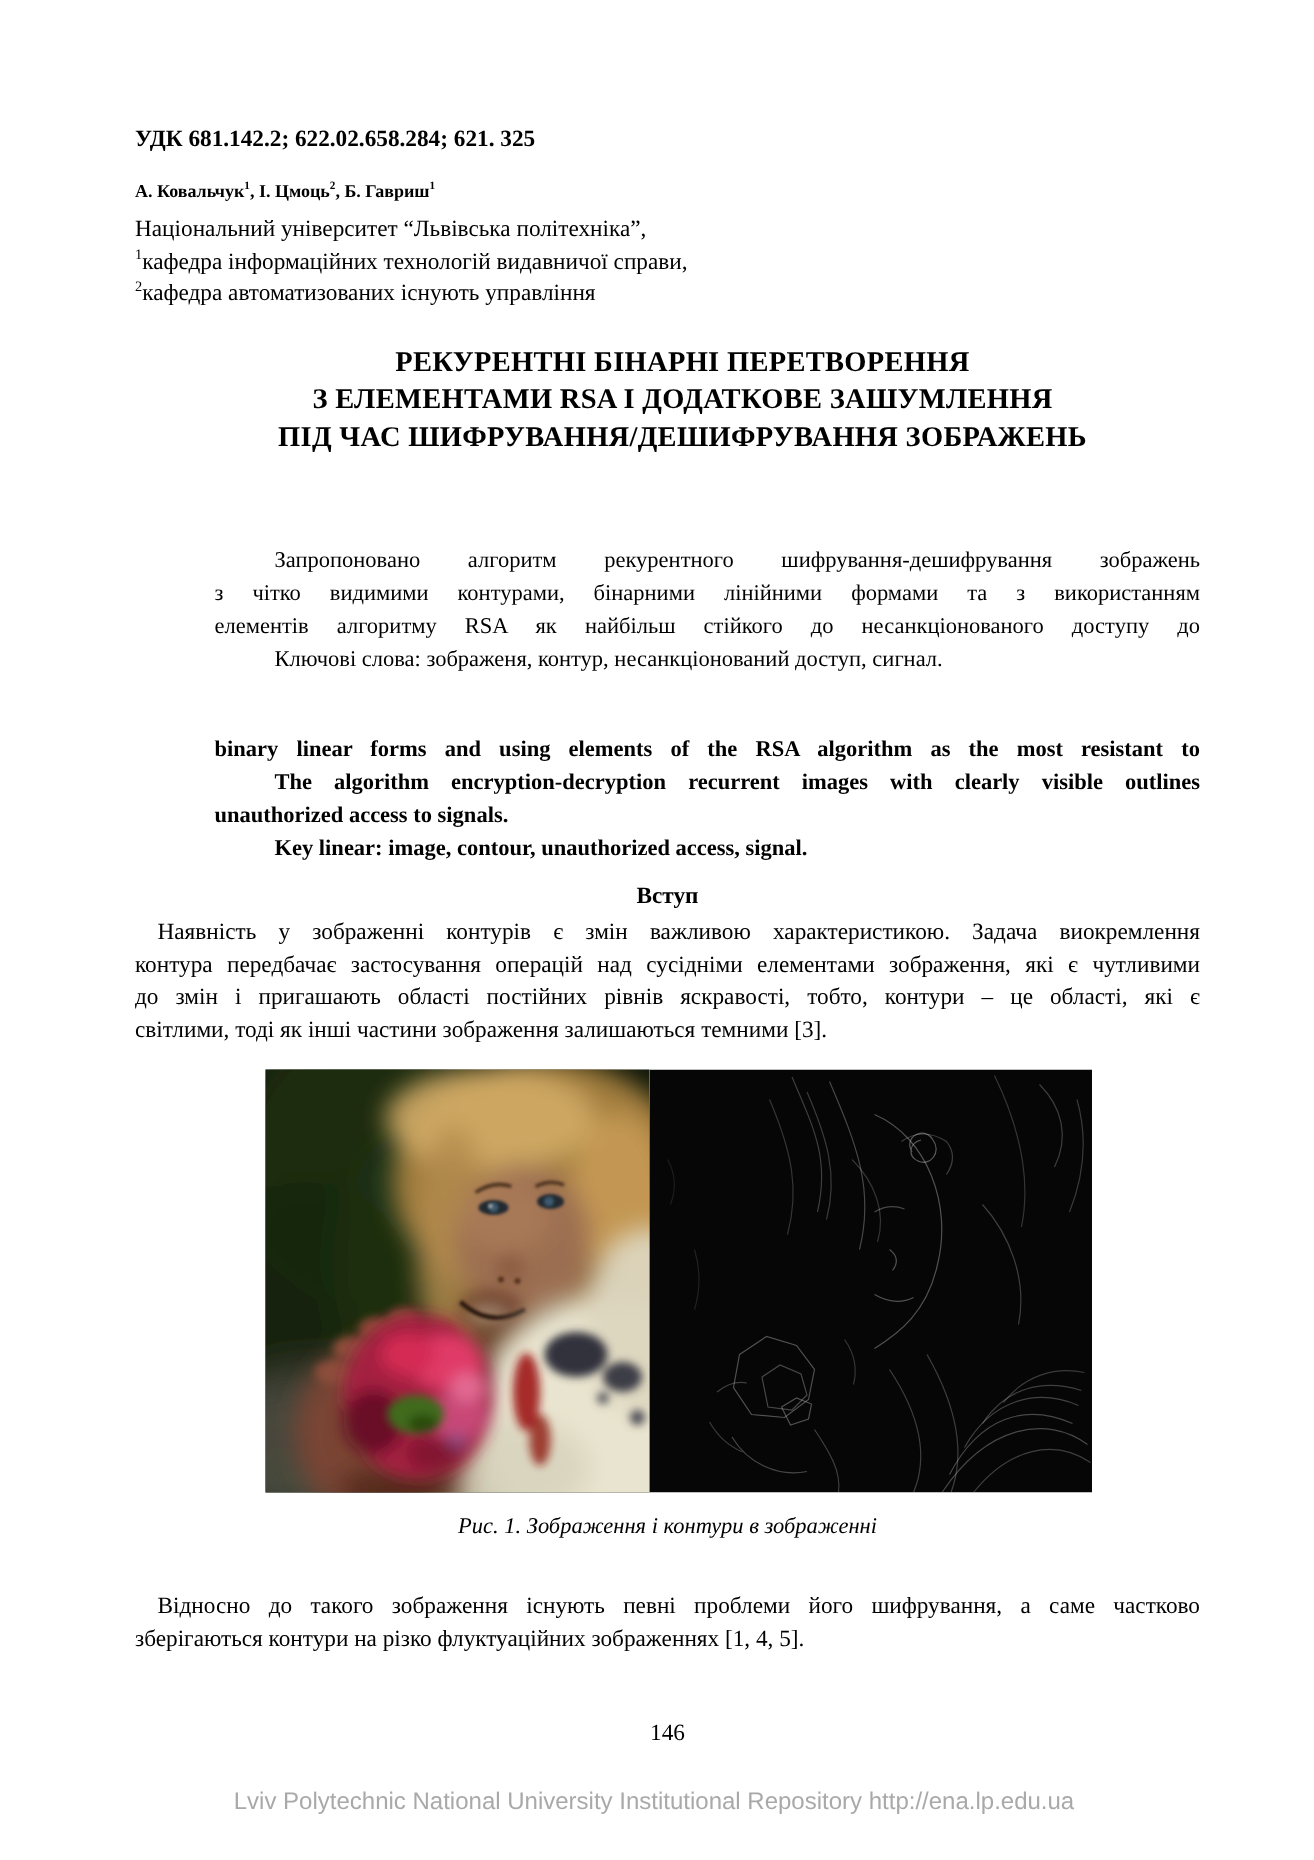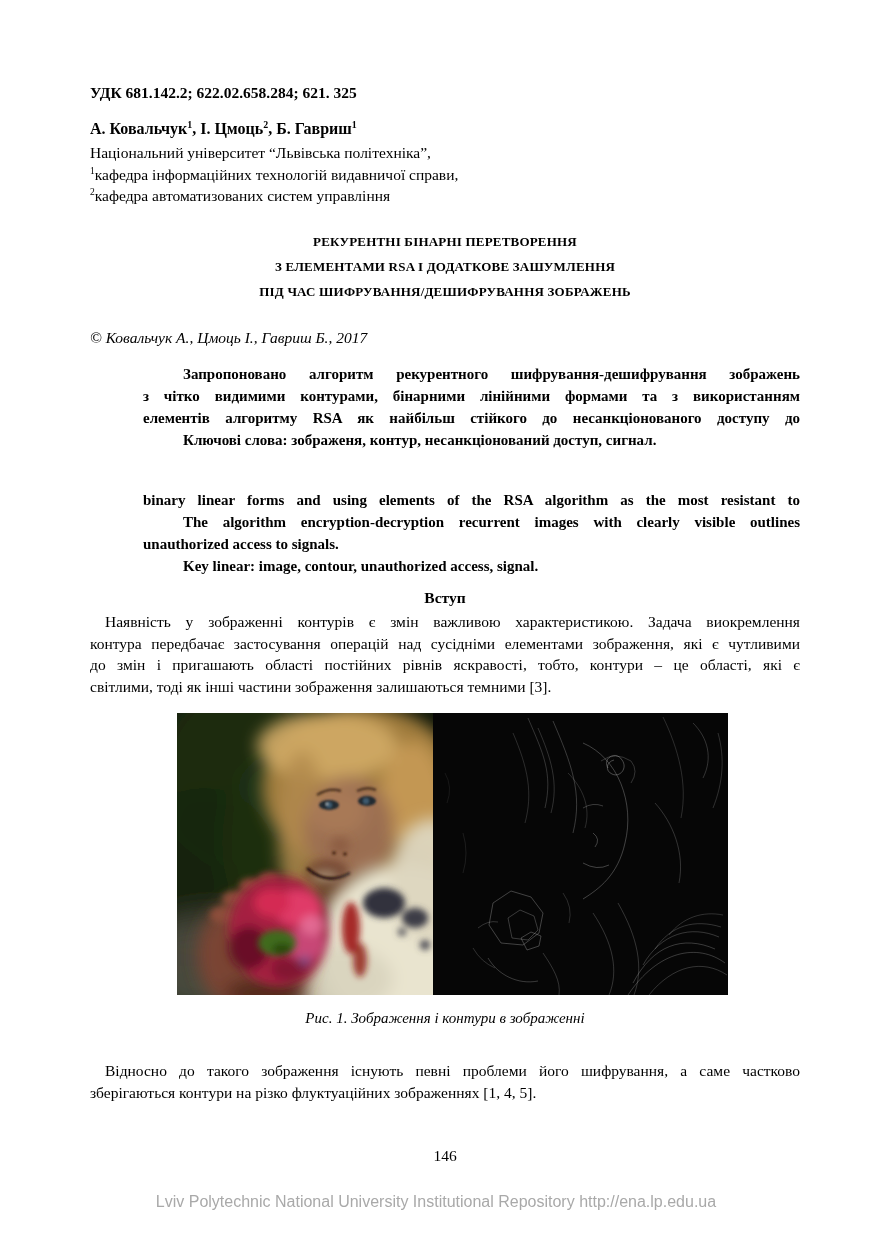--- a/index.html
+++ b/index.html
@@ -11,25 +11,25 @@
   .b { font-weight:bold; }
   .i { font-style:italic; }
   .r { text-align:left; }
   .c { text-align:center; }
   .jl { text-align:justify; text-align-last:justify; }
   .ind  { text-indent:15px; }
   .ind40{ text-indent:40px; }
   sup { font-size:0.62em; line-height:0; }
 
   .udc      { left:90px; top:84px;  width:710px; font-size:15.5px; }
-  .authors  { left:90px; top:120px; width:710px; font-size:16px; }
+  .authors  { left:90px; top:120px; width:710px; font-size:12px; }
   .affil    { left:90px; top:142px; width:710px; font-size:15.5px; line-height:21.5px; }
-  .title    { left:90px; top:229px; width:710px; font-size:13px; line-height:25px; letter-spacing:0.2px; }
+  .title    { left:100px; top:229px; width:710px; font-size:19px; line-height:25px; letter-spacing:0.2px; }
   .copy     { left:90px; top:329px; width:710px; font-size:15.5px; }
-  .abs-ua   { left:143px; top:363px; width:657px; font-size:15px; line-height:22px; font-weight:bold; }
+  .abs-ua   { left:143px; top:363px; width:657px; font-size:15px; line-height:22px; font-weight:normal; }
   .abs-en   { left:143px; top:489px; width:657px; font-size:15px; line-height:22px; font-weight:bold; }
   .sec-head { left:90px; top:589px; width:710px; font-size:15.5px; }
   .intro    { left:90px; top:611px; width:710px; font-size:15.5px; line-height:21.7px; }
   .figure   { left:177px; top:713px; width:551px; height:282px; display:flex; }
   .figure svg { display:block; }
   .caption  { left:90px; top:1010px; width:710px; font-size:15px; }
   .para2    { left:90px; top:1060px; width:710px; font-size:15.5px; line-height:21.7px; }
   .pageno   { left:90px; top:1147px; width:710px; font-size:15.5px; }
   .footer   { left:0; top:1193px; width:872px; font-size:16px;
               font-family:"Liberation Sans", sans-serif; color:#a9a9a9; }
@@ -41,30 +41,29 @@
 
   <div class="abs udc r b">УДК 681.142.2; 622.02.658.284; 621. 325</div>
 
   <div class="abs authors r b">
     <span>А. Ковальчук</span><sup>1</sup><span>, І. Цмоць</span><sup>2</sup><span>, Б. Гавриш</span><sup>1</sup>
   </div>
 
   <div class="abs affil r">
     <div>Національний університет “Львівська політехніка”,</div>
     <div><sup>1</sup><span>кафедра інформаційних технологій видавничої справи,</span></div>
-    <div><sup>2</sup><span>кафедра автоматизованих систем управління</span></div>
+    <div><sup>2</sup><span>кафедра автоматизованих існують управління</span></div>
   </div>
 
   <div class="abs title c b">
     <div>РЕКУРЕНТНІ БІНАРНІ ПЕРЕТВОРЕННЯ</div>
     <div>З ЕЛЕМЕНТАМИ RSA І ДОДАТКОВЕ ЗАШУМЛЕННЯ</div>
     <div>ПІД ЧАС ШИФРУВАННЯ/ДЕШИФРУВАННЯ ЗОБРАЖЕНЬ</div>
   </div>
 
-  <div class="abs copy i">© Ковальчук А., Цмоць І., Гавриш Б., 2017</div>
 
   <div class="abs abs-ua">
     <div class="jl ind40">Запропоновано алгоритм рекурентного шифрування-дешифрування зображень</div>
     <div class="jl">з чітко видимими контурами, бінарними лінійними формами та з використанням</div>
     <div class="jl">елементів алгоритму RSA як найбільш стійкого до несанкціонованого доступу до</div>
     <div class="ind40">Ключові слова: зображеня, контур, несанкціонований доступ, сигнал.</div>
   </div>
 
   <div class="abs abs-en">
     <div class="jl">binary linear forms and using elements of the RSA algorithm as the most resistant to</div>

